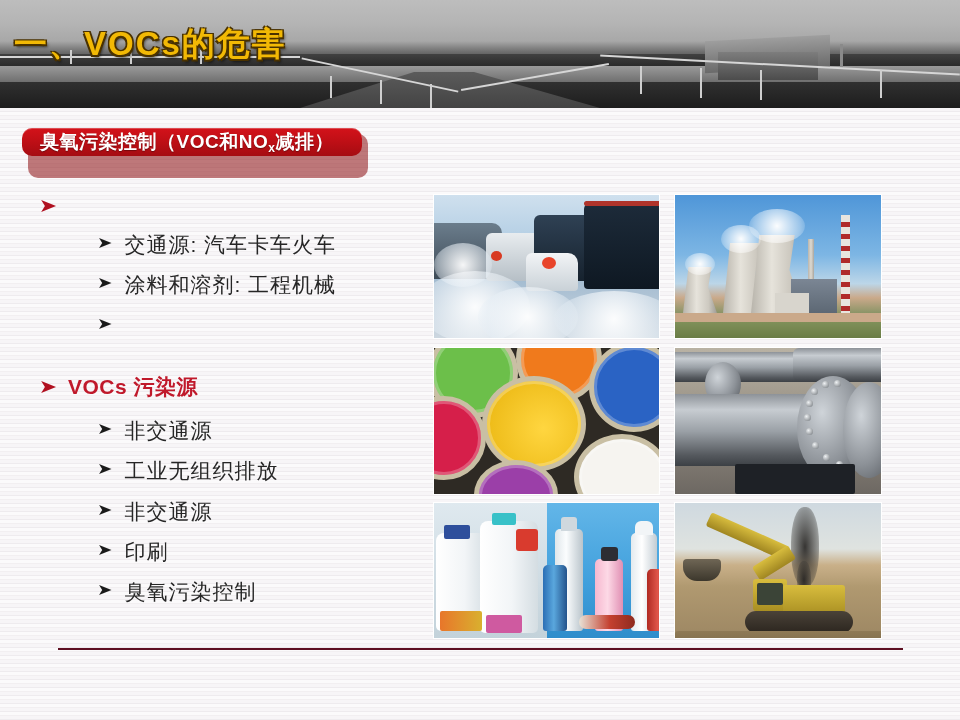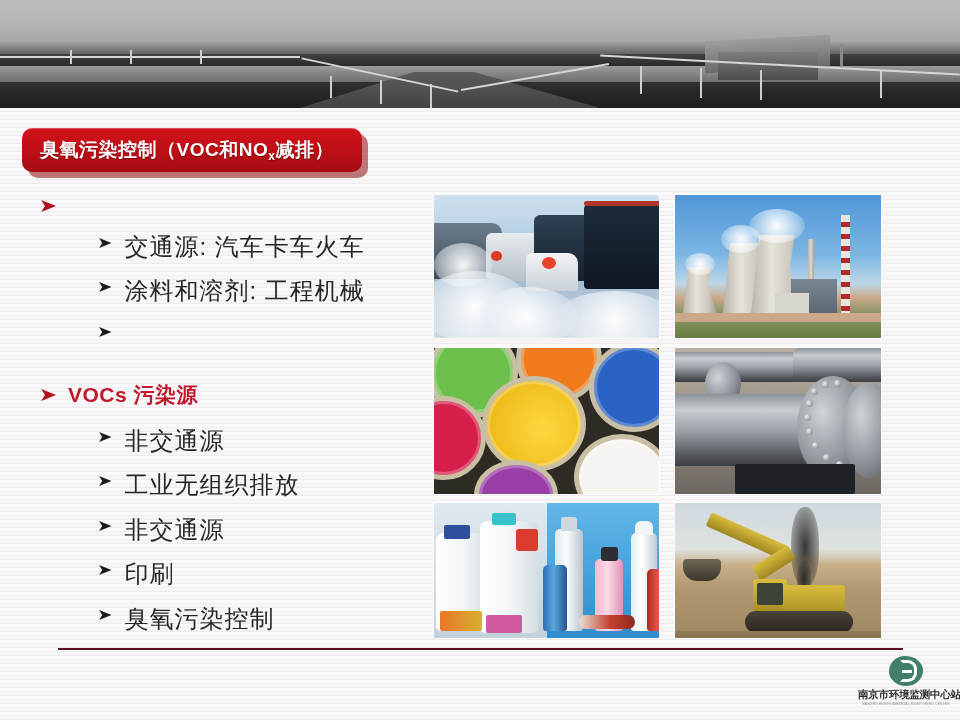--- a/index.html
+++ b/index.html
@@ -118,21 +118,21 @@
     position: absolute;
     left: 6px; top: 6px;
     width: 340px; height: 44px;
     background: #8d0d10;
     border-radius: 10px;
     opacity: .55;
   }
   .red-banner {
     position: relative;
     width: 340px;
-    height: 44px;
+    height: 28px;
     border-radius: 10px;
     background: linear-gradient(to bottom, #d3121a 0%, #c00f16 45%, #a50c12 100%);
     display: flex;
     align-items: center;
     padding-left: 18px;
     box-shadow: inset 0 1px 0 rgba(255,255,255,.25);
   }
   .red-banner-text {
     color: #ffffff;
     font-size: 19px;
@@ -189,21 +189,21 @@
     margin-bottom: 12px;
   }
   .arrow-black {
     flex: 0 0 auto;
     color: #1a1a1a;
     font-size: 16px;
     line-height: 1.45;
     transform: scaleX(1.15);
   }
   .sub-item-label {
-    font-size: 24px;
+    font-size: 21px;
     color: #262626;
     letter-spacing: 1px;
     line-height: 1.35;
     white-space: nowrap;
   }
 
   .gap-between { height: 26px; }
 
   
   .divider {
@@ -398,20 +398,21 @@
     <div class="post" style="left:130px;top:50px;height:14px;"></div>
     <div class="post" style="left:200px;top:50px;height:14px;"></div>
     <div class="post" style="left:330px;top:76px;height:22px;"></div>
     <div class="post" style="left:380px;top:80px;height:24px;"></div>
     <div class="post" style="left:430px;top:84px;height:24px;"></div>
     <div class="post" style="left:640px;top:66px;height:28px;"></div>
     <div class="post" style="left:700px;top:68px;height:30px;"></div>
     <div class="post" style="left:760px;top:70px;height:30px;"></div>
     <div class="post" style="left:880px;top:70px;height:28px;"></div>
 
+    <div class="slide-title">一、VOCs的危害</div>
   </div>
 
   <div class="red-banner-wrap">
     <div class="red-banner-shadow"></div>
     <div class="red-banner">
       <div class="red-banner-text"><span>臭氧污染控制（VOC和NO</span><sub>x</sub><span>减排）</span></div>
     </div>
   </div>
 
   <div class="content-left">
@@ -586,22 +587,14 @@
         <div class="exc-body" style="left:82px;top:80px;width:26px;height:22px;background:#3b4437;border-radius:2px;"></div>
         <div class="exc-body" style="left:108px;top:82px;width:62px;height:30px;"></div>
         <div class="exc-track" style="left:70px;top:108px;width:108px;height:22px;"></div>
         <div class="exc-body" style="left:0;top:128px;width:208px;height:20px;background:linear-gradient(to bottom,#8f7a56,#7a6848);"></div>
       </div>
     </div>
   </div>
 
   <div class="divider"></div>
 
-  <div class="logo">
-    <div class="logo-mark">
-      <div class="logo-blob"></div>
-      <div class="logo-e"></div>
-    </div>
-    <div class="logo-title">南京市环境监测中心站</div>
-    <div class="logo-sub">NANJING ENVIRONMENTAL MONITORING CENTER</div>
-  </div>
 
 </div>
 
 </body></html>

